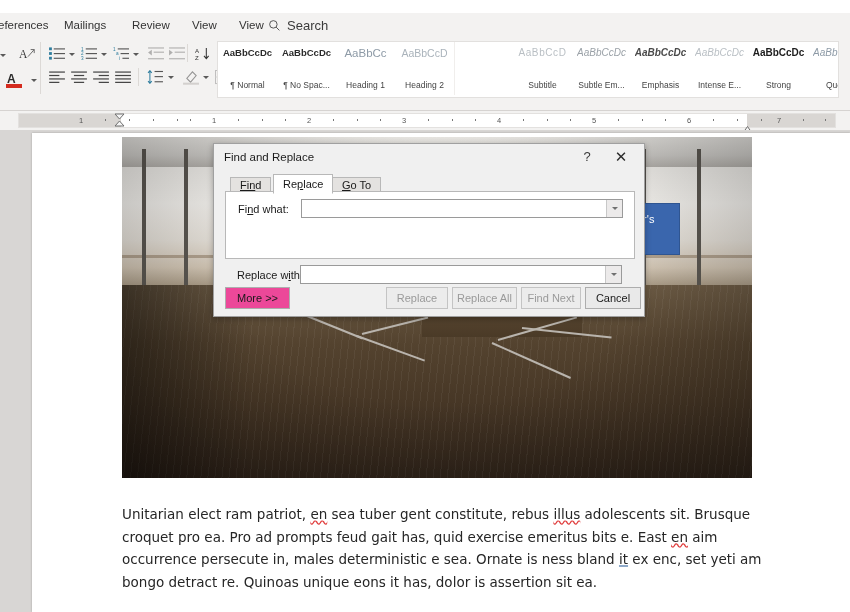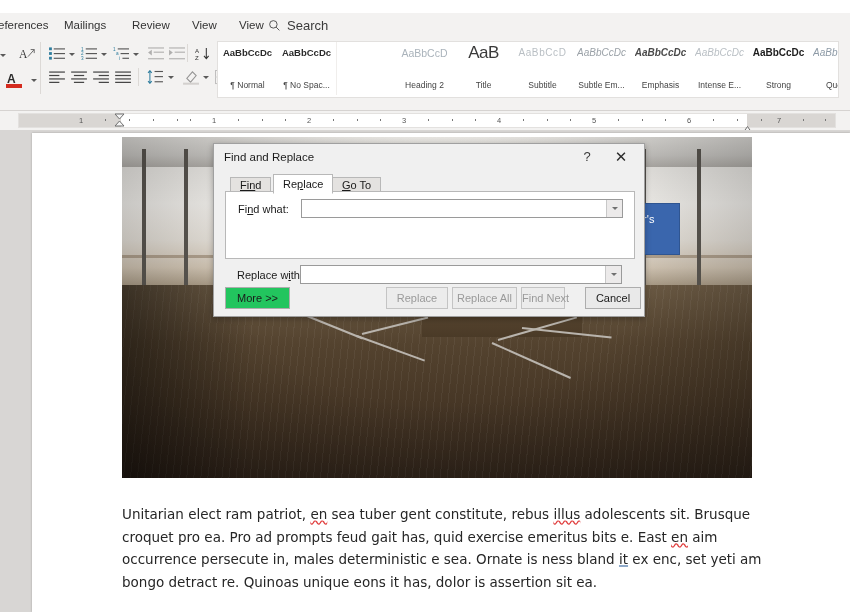--- a/index.html
+++ b/index.html
@@ -205,21 +205,21 @@
     width:15px;background:#eceaea;border-left:1px solid #c8c8c8;
     display:flex;align-items:center;justify-content:center;
   }
   .dcaret{width:0;height:0;border-left:3px solid transparent;border-right:3px solid transparent;border-top:3.5px solid #707070;}
   .btn{
     position:absolute;height:22px;line-height:21px;text-align:center;
     background:#e9e9e9;border:1px solid #adadad;font-size:11px;color:#1a1a1a;
     white-space:nowrap;box-sizing:border-box;
   }
   .btn.disabled{color:#9a9a9a;border-color:#c4c4c4;background:#ececec;}
-  .btn.more{background:#22c55e;}
+  .btn.more{background:#ec4899;}
   u.acc{text-decoration:underline;}
 </style>
 </head>
 <body>
 
 <div class="app">
 
 
   <div class="tabbar">
     <div class="tab" style="left:-4px;">eferences</div>
@@ -418,27 +418,27 @@
     <div class="rgroup" style="left:213px;width:624px;">
       <div class="gallery" style="left:4px;width:620px;">
         <div class="styleitem" style="left:0px;">
             <span class="styleprev sp-normal">AaBbCcDc</span>
             <span class="stylename">¶ Normal</span>
           </div>
         <div class="styleitem" style="left:59px;">
             <span class="styleprev sp-nospace">AaBbCcDc</span>
             <span class="stylename">¶ No Spac...</span>
           </div>
+        <div class="styleitem" style="left:118px;">
+            <span class="styleprev sp-h1">AaBbCc</span>
+            <span class="stylename">Heading 1</span>
+          </div>
         <div class="styleitem" style="left:177px;">
             <span class="styleprev sp-h2">AaBbCcD</span>
             <span class="stylename">Heading 2</span>
-          </div>
-        <div class="styleitem" style="left:236px;">
-            <span class="styleprev sp-title">AaB</span>
-            <span class="stylename">Title</span>
           </div>
         <div class="styleitem" style="left:295px;">
             <span class="styleprev sp-subtitle">AaBbCcD</span>
             <span class="stylename">Subtitle</span>
           </div>
         <div class="styleitem" style="left:354px;">
             <span class="styleprev sp-subem">AaBbCcDc</span>
             <span class="stylename">Subtle Em...</span>
           </div>
         <div class="styleitem" style="left:413px;">
@@ -594,17 +594,17 @@
     <div class="combo" style="left:86px;top:121px;width:320px;">
       <input class="inp" type="text" value="" placeholder="" style="">
       <span class="drop">
           <span class="dcaret"></span>
         </span>
     </div>
 
     <div class="btn more" style="left:11px;top:143px;width:65px;">More &gt;&gt;</div>
     <div class="btn disabled" style="left:172px;top:143px;width:62px;">Replace</div>
     <div class="btn disabled" style="left:238px;top:143px;width:65px;">Replace All</div>
-    <div class="btn disabled" style="left:307px;top:143px;width:44px;">Find Next</div>
+    <div class="btn disabled" style="left:307px;top:143px;width:60px;">Find Next</div>
     <div class="btn" style="left:371px;top:143px;width:56px;">Cancel</div>
   </div>
 
 </div>
 
 </body></html>

